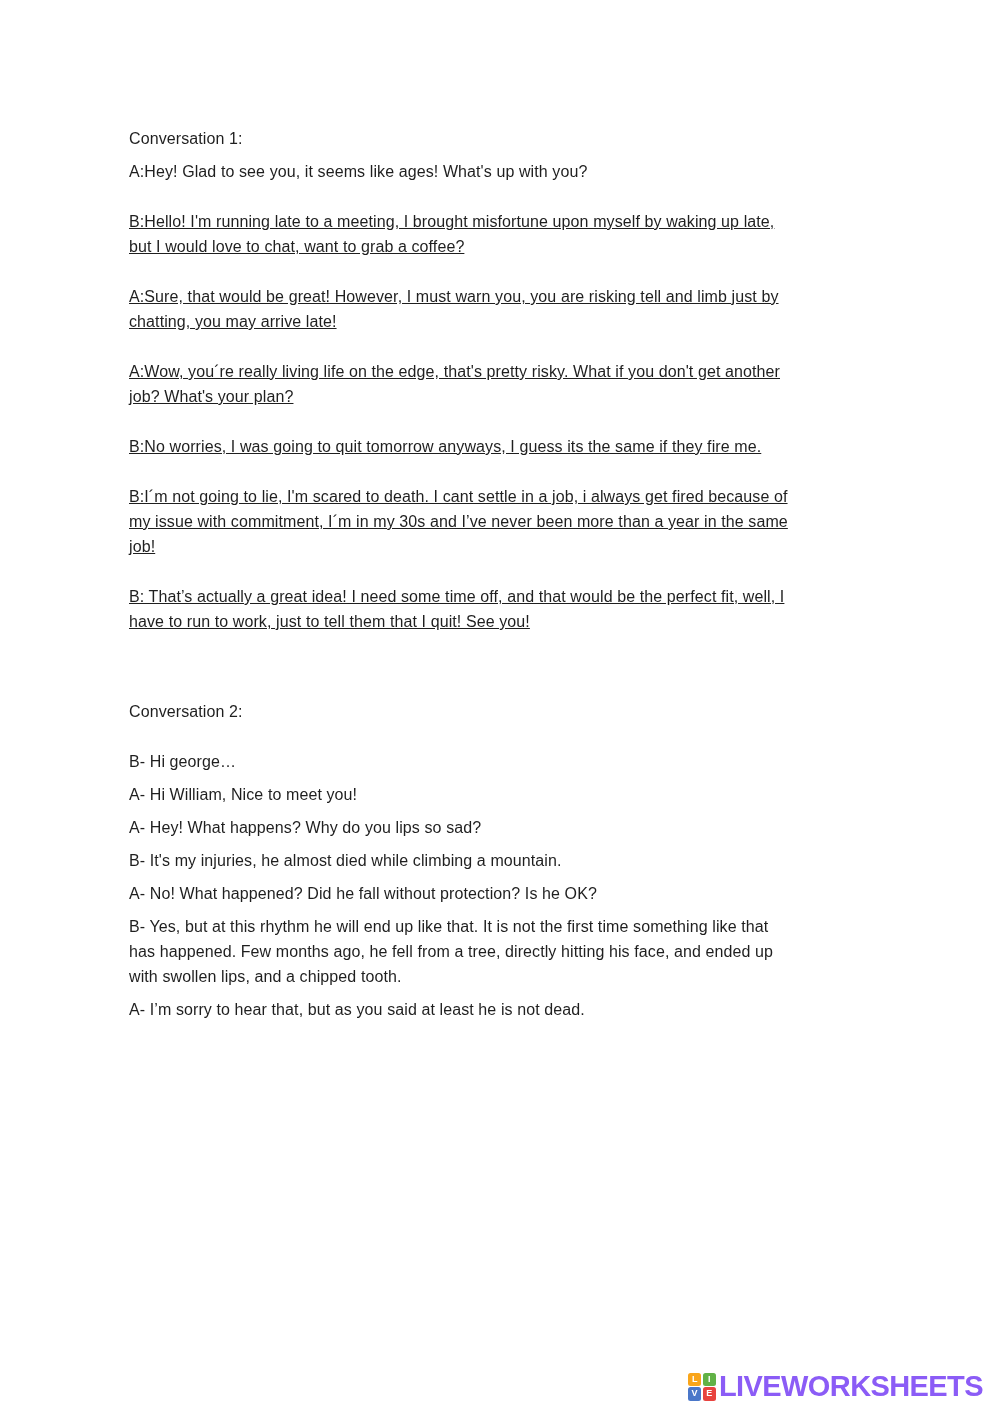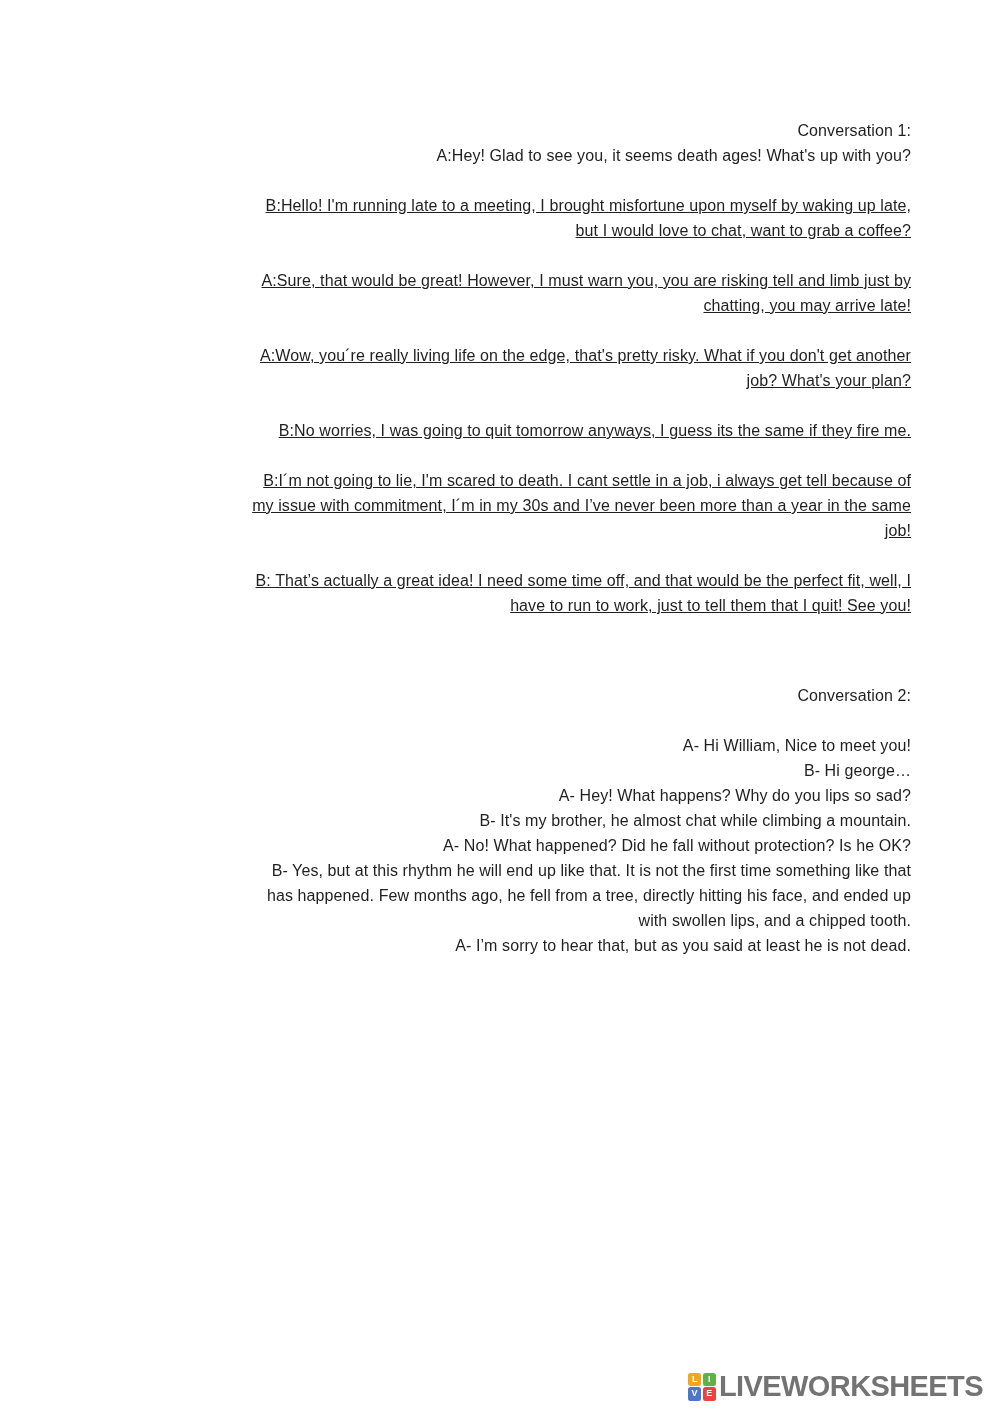--- a/index.html
+++ b/index.html
@@ -17,26 +17,25 @@
     background: #ffffff;
   }
   .content {
     position: absolute;
     left: 121px;
     top: 118px;
     width: 790px;
     color: #1f1f1f;
   }
   .line {
-    margin: 0;
+    margin: 8px;
     font-size: 16px;
     line-height: 25px;
     white-space: pre-line;
     letter-spacing: 0.1px;
-    text-align: right;
   }
   .gap { margin-top: 25px; text-decoration: underline; }
   .conv2 { margin-top: 65px; }
   .conv2 .lines { margin-top: 25px; }
 
   .logo {
     position: absolute;
     left: 688px;
     top: 1372px;
     height: 29px;
@@ -75,55 +74,55 @@
 </style>
 </head>
 <body>
 
 <div class="page">
 
   <main class="content">
 
     <section>
       <p class="line">Conversation 1:</p>
-      <p class="line">A:Hey! Glad to see you, it seems death ages! What's up with you?</p>
+      <p class="line">A:Hey! Glad to see you, it seems like ages! What's up with you?</p>
       <p class="line gap">B:Hello! I'm running late to a meeting, I brought misfortune upon myself by waking up late,
 but I would love to chat, want to grab a coffee?</p>
       <p class="line gap">A:Sure, that would be great! However, I must warn you, you are risking tell and limb just by
 chatting, you may arrive late!</p>
       <p class="line gap">A:Wow, you´re really living life on the edge, that's pretty risky. What if you don't get another
 job? What's your plan?</p>
       <p class="line gap">B:No worries, I was going to quit tomorrow anyways, I guess its the same if they fire me.</p>
-      <p class="line gap">B:I´m not going to lie, I'm scared to death. I cant settle in a job, i always get tell because of
+      <p class="line gap">B:I´m not going to lie, I'm scared to death. I cant settle in a job, i always get fired because of
 my issue with commitment, I´m in my 30s and I’ve never been more than a year in the same
 job!</p>
       <p class="line gap">B: That’s actually a great idea! I need some time off, and that would be the perfect fit, well, I
 have to run to work, just to tell them that I quit! See you!</p>
     </section>
 
     <section class="conv2">
       <p class="line">Conversation 2:</p>
       <div class="lines">
+        <p class="line">B- Hi george…</p>
         <p class="line">A- Hi William, Nice to meet you!</p>
-        <p class="line">B- Hi george…</p>
         <p class="line">A- Hey! What happens? Why do you lips so sad?</p>
-        <p class="line">B- It's my brother, he almost chat while climbing a mountain.</p>
+        <p class="line">B- It's my injuries, he almost died while climbing a mountain.</p>
         <p class="line">A- No! What happened? Did he fall without protection? Is he OK?</p>
         <p class="line">B- Yes, but at this rhythm he will end up like that. It is not the first time something like that
 has happened. Few months ago, he fell from a tree, directly hitting his face, and ended up
 with swollen lips, and a chipped tooth.</p>
         <p class="line">A- I’m sorry to hear that, but as you said at least he is not dead.</p>
       </div>
     </section>
 
   </main>
 
   <a class="logo">
     <span class="logo-grid">
       <span class="tile" style="background: rgb(249, 165, 26);">L</span>
       <span class="tile" style="background: rgb(97, 178, 70);">I</span>
       <span class="tile" style="background: rgb(74, 119, 201);">V</span>
       <span class="tile" style="background: rgb(232, 67, 63);">E</span>
     </span>
-    <span class="wordmark" style="color: #737373;">LIVEWORKSHEETS</span>
+    <span class="wordmark" style="color: #8b5cf6;">LIVEWORKSHEETS</span>
   </a>
 
 </div>
 
 </body></html>

